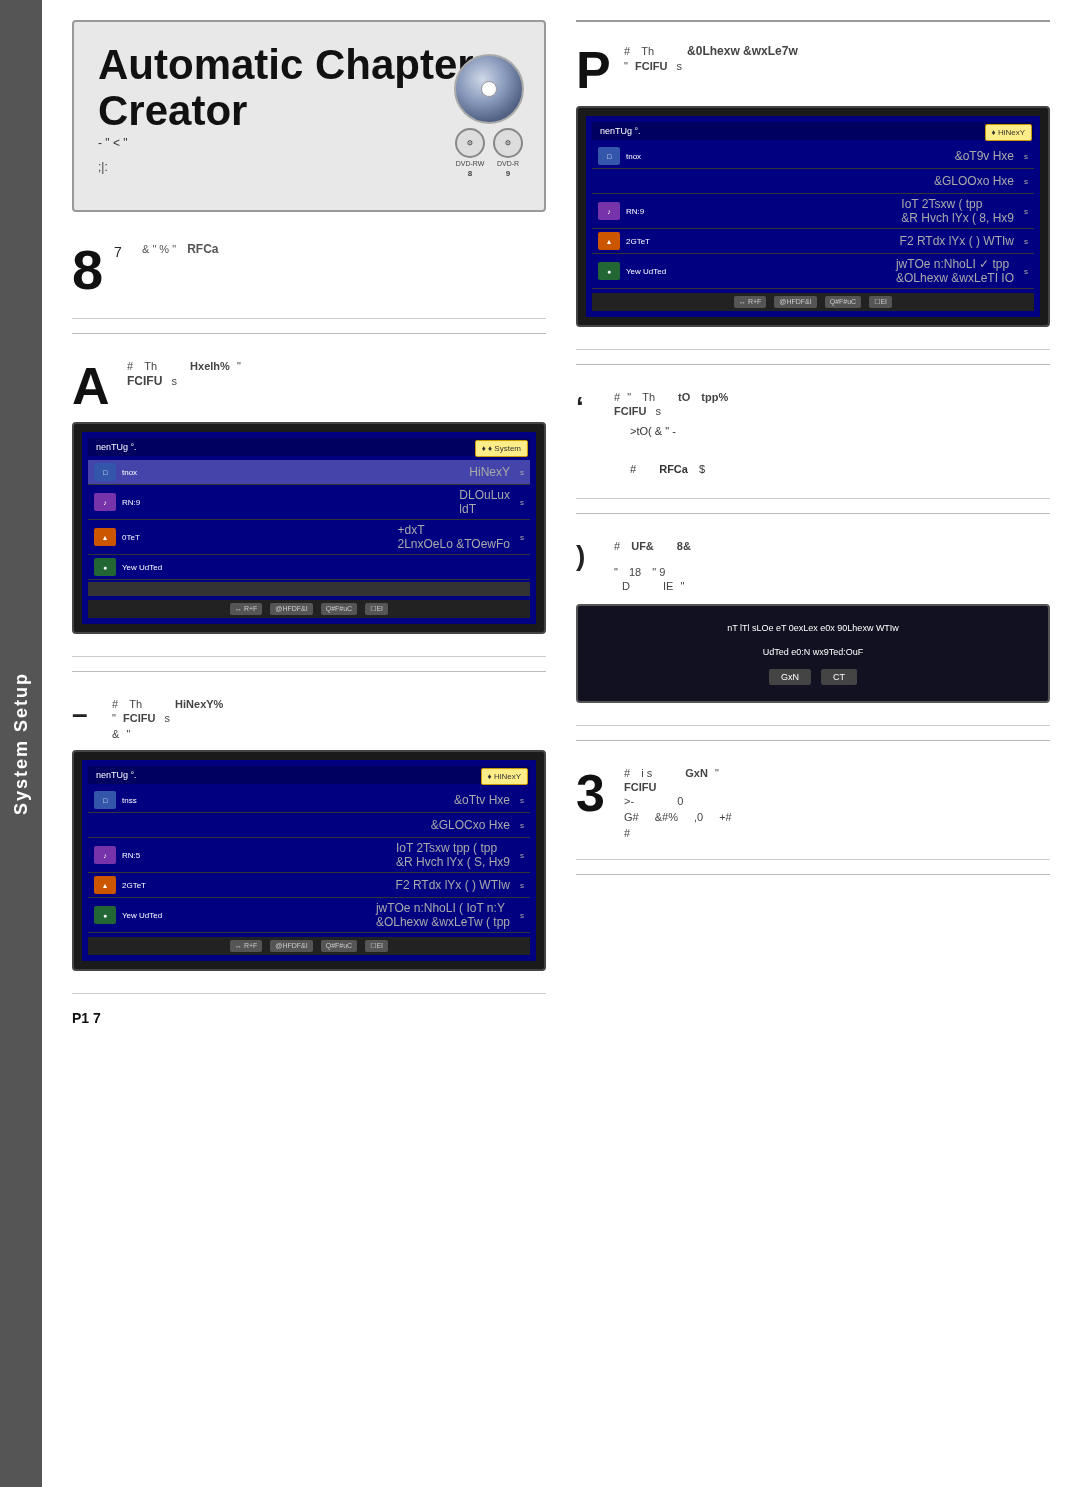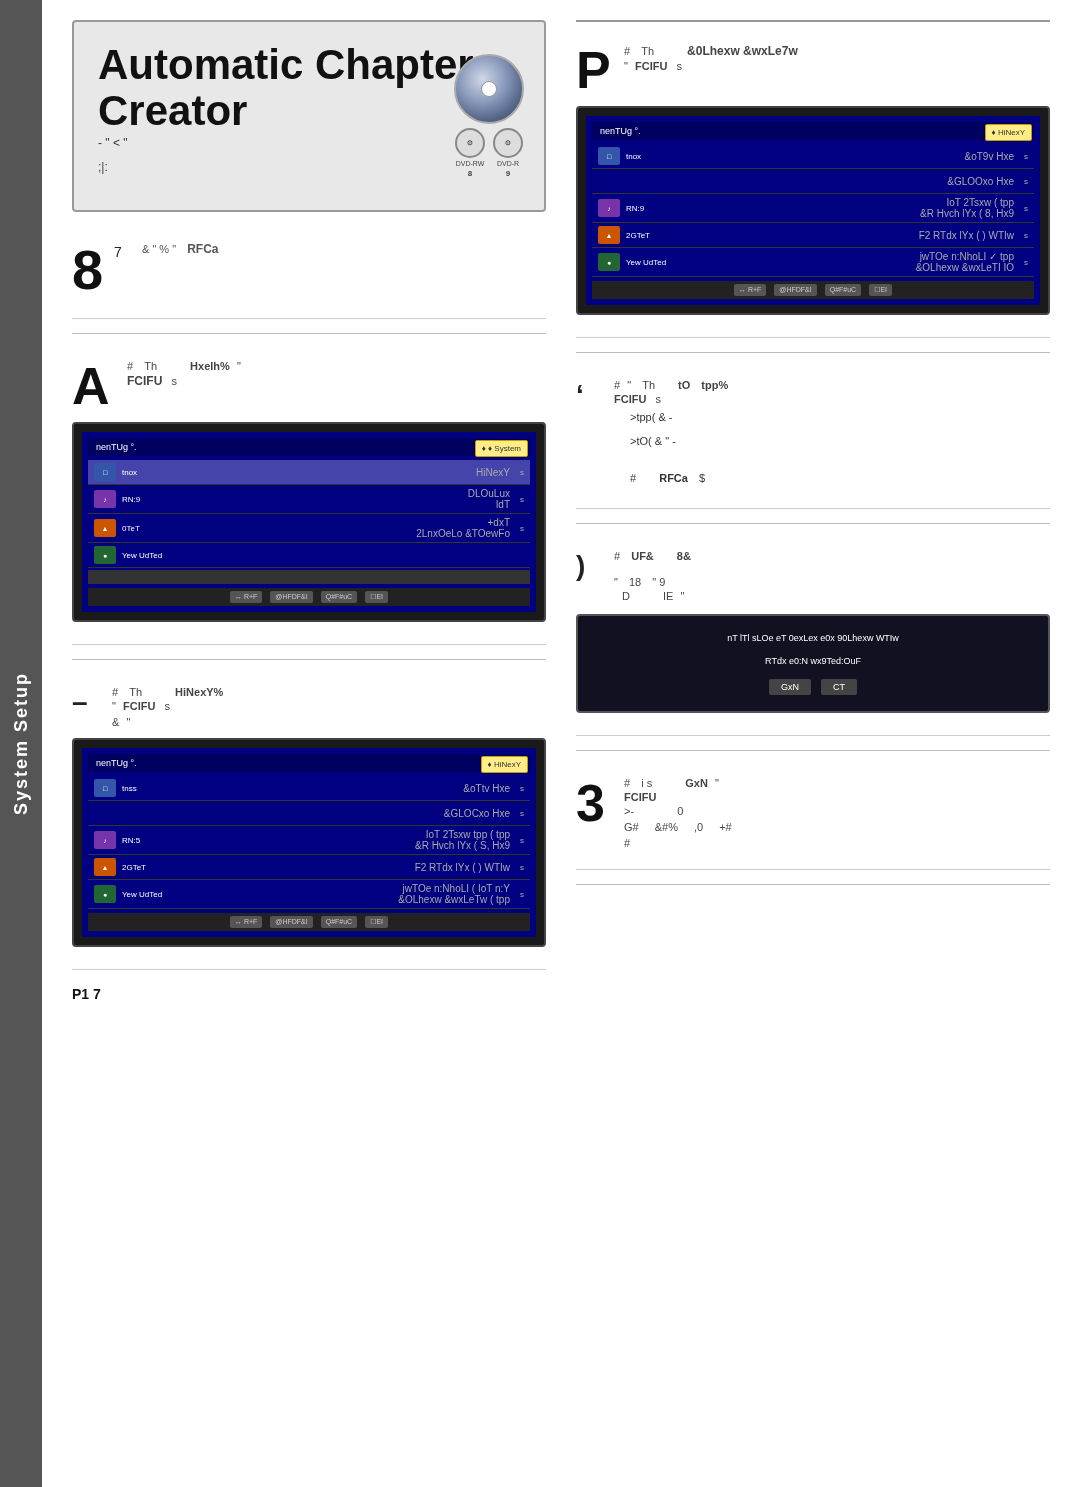--- a/index.html
+++ b/index.html
@@ -265,23 +265,23 @@
     .menu-icon-box.orange { background: #cc5500; }
     .menu-icon-box.green { background: #226633; }
 
     .menu-text {
       flex: 1;
       font-size: 8px;
       color: #fff;
     }
 
     .menu-value {
-      font-size: 10px;
+      font-size: 12px;
       color: #aaa;
-      text-align: right;
+      text-align: left;
     }
 
     .screen-bottom-bar {
       background: #222;
       padding: 3px 6px;
       display: flex;
       gap: 8px;
       font-size: 8px;
       color: #ccc;
       justify-content: center;
@@ -675,21 +675,20 @@
                 <span style="margin-left:4px">"</span>
                 <span style="margin-left:8px">Th</span>
                 <span style="margin-left:20px;font-weight:bold">tO</span>
                 <span style="margin-left:8px;font-weight:bold">tpp%</span>
               </div>
               <div style="font-size:11px;color:#444;margin-bottom:2px">
                 <span style="font-weight:bold">FCIFU</span>
                 <span style="margin-left:6px">s</span>
               </div>
               <div class="indent-text">
-                <div><span>&gt;tpp( &amp;</span> <span>-</span></div>
                 <div style="margin-top:6px"><span>&gt;tO( &amp;</span> <span>"</span> <span>-</span></div>
                 <div style="margin-top:20px">
                   <span>#</span>
                   <span style="margin-left:20px;font-weight:bold">RFCa</span>
                   <span style="margin-left:8px">$</span>
                 </div>
               </div>
             </div>
           </div>
         </div>
@@ -713,21 +712,21 @@
               <div style="font-size:11px;color:#444;margin-bottom:2px">
                 <span style="margin-left:8px">D</span>
                 <span style="margin-left:30px">IE</span>
                 <span style="margin-left:4px">"</span>
               </div>
             </div>
           </div>
 
           <div class="dialog-box">
             <div class="dialog-text">nT lTl sLOe eT 0exLex e0x 90Lhexw WTIw</div>
-            <div class="dialog-text">RTdx e0:N wx9Ted:OuF</div>
+            <div class="dialog-text">UdTed e0:N wx9Ted:OuF</div>
             <div class="dialog-buttons">
               <div class="dialog-btn">GxN</div>
               <div class="dialog-btn">CT</div>
             </div>
           </div>
         </div>
 
         <hr class="section-divider">
 
         <div class="right-section">

